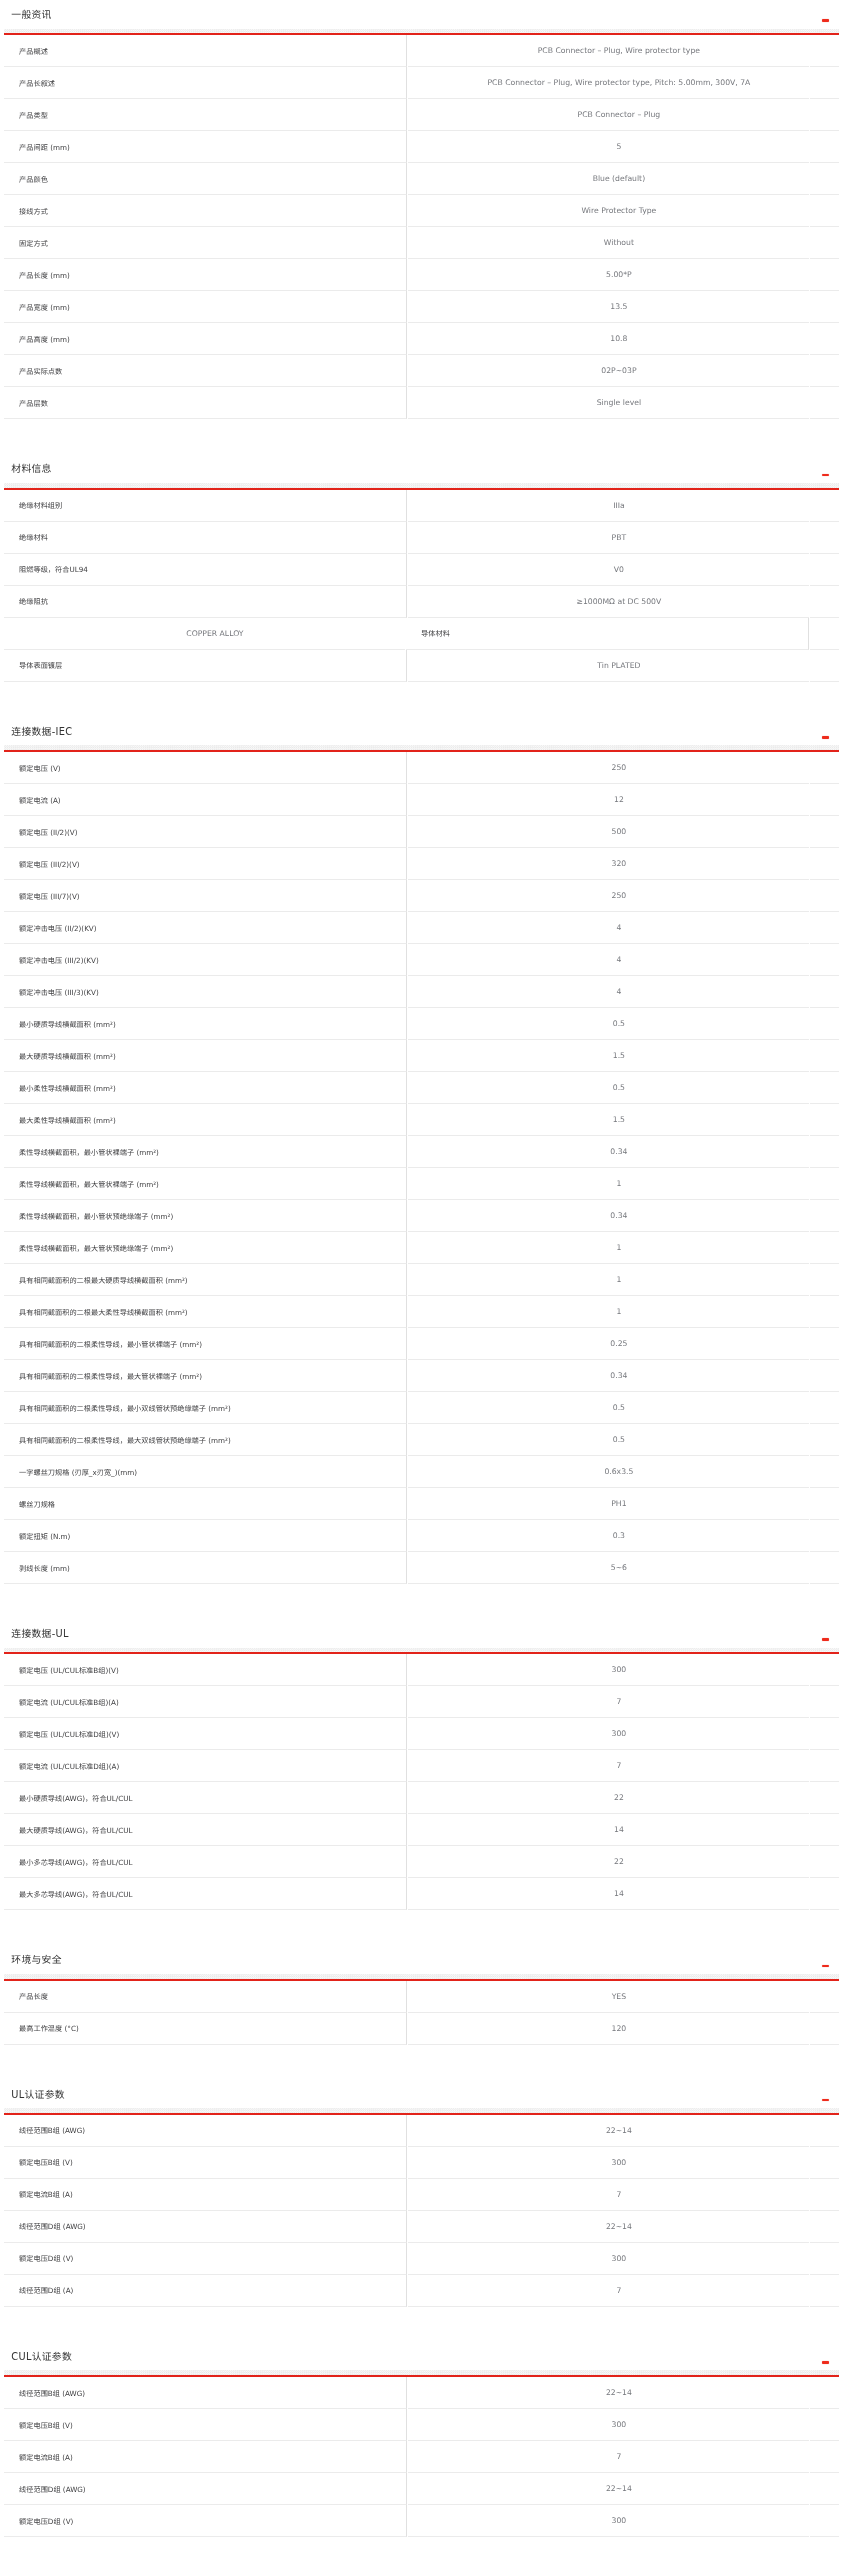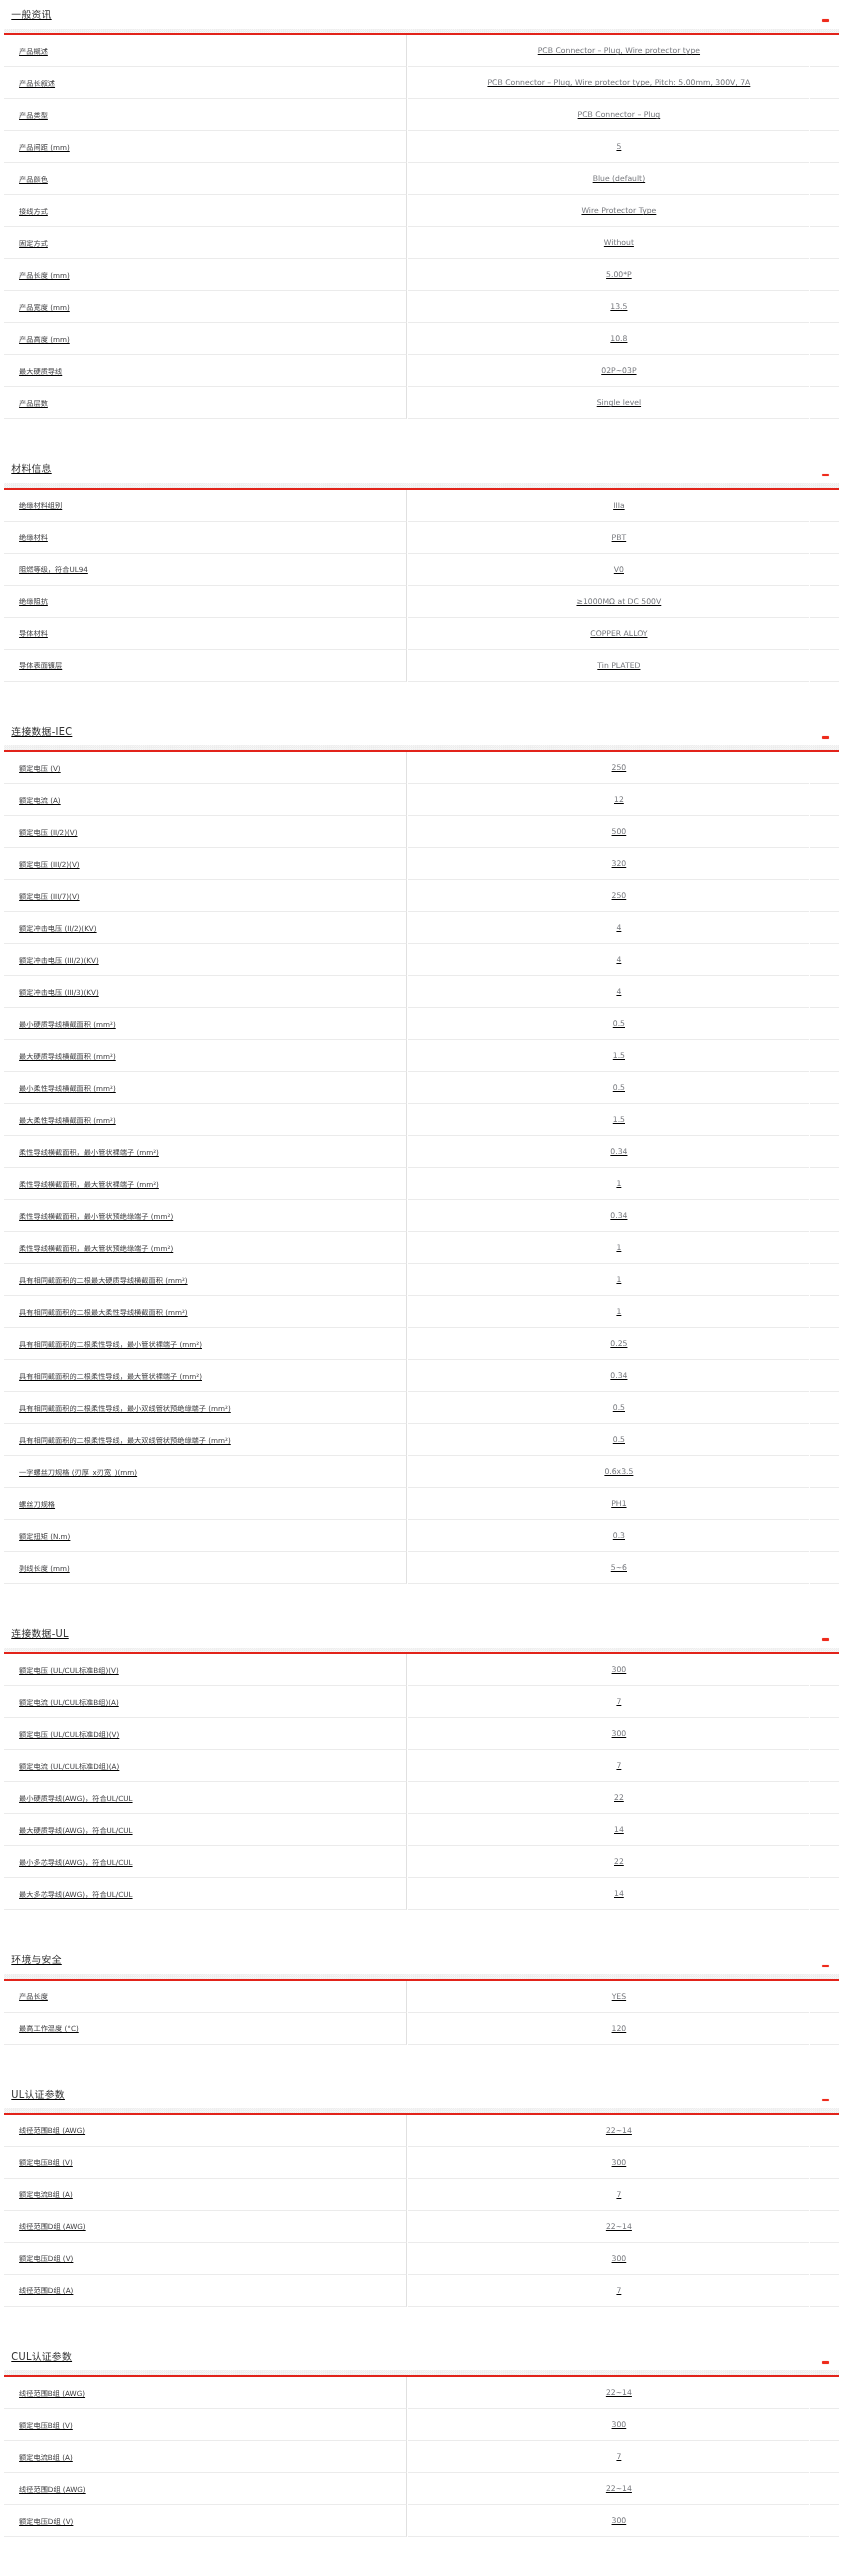--- a/index.html
+++ b/index.html
@@ -3,21 +3,21 @@
 <meta charset="utf-8">
 <style>
   html, body { margin: 0; padding: 0; background: #ffffff; }
   body {
     width: 851px;
     font-family: "DejaVu Sans", "Liberation Sans", sans-serif;
     -webkit-font-smoothing: antialiased;
   }
   .page { width: 851px; position: relative; }
 
-  .spec-section { margin-top: 43px; text-decoration: underline; }
+  .spec-section { margin-top: 43px; }
   .spec-section:first-child { margin-top: 0; padding-top: 8.2px; }
 
   .section-head { position: relative; height: 20.6px; }
   .section-title {
     margin: 0; padding: 0 0 0 11.3px;
     font-size: 9.8px; line-height: 13.4px;
     font-weight: 400; color: #333333;
     letter-spacing: 0.3px;
   }
   .collapse-icon {
@@ -124,21 +124,21 @@
     <div class="cell filler"></div>
   </div>
 
   <div class="spec-row">
     <div class="cell label">产品高度 (mm)</div>
     <div class="cell value">10.8</div>
     <div class="cell filler"></div>
   </div>
 
   <div class="spec-row">
-    <div class="cell label">最大硬质导线</div>
+    <div class="cell label">产品实际点数</div>
     <div class="cell value">02P~03P</div>
     <div class="cell filler"></div>
   </div>
 
   <div class="spec-row">
     <div class="cell label">产品层数</div>
     <div class="cell value">Single level</div>
     <div class="cell filler"></div>
   </div>
 </div>
@@ -170,22 +170,22 @@
     <div class="cell filler"></div>
   </div>
 
   <div class="spec-row">
     <div class="cell label">绝缘阻抗</div>
     <div class="cell value">≥1000MΩ at DC 500V</div>
     <div class="cell filler"></div>
   </div>
 
   <div class="spec-row">
+    <div class="cell value">COPPER ALLOY</div>
     <div class="cell label">导体材料</div>
-    <div class="cell value">COPPER ALLOY</div>
     <div class="cell filler"></div>
   </div>
 
   <div class="spec-row">
     <div class="cell label">导体表面镀层</div>
     <div class="cell value">Tin PLATED</div>
     <div class="cell filler"></div>
   </div>
 </div>
   </section>

